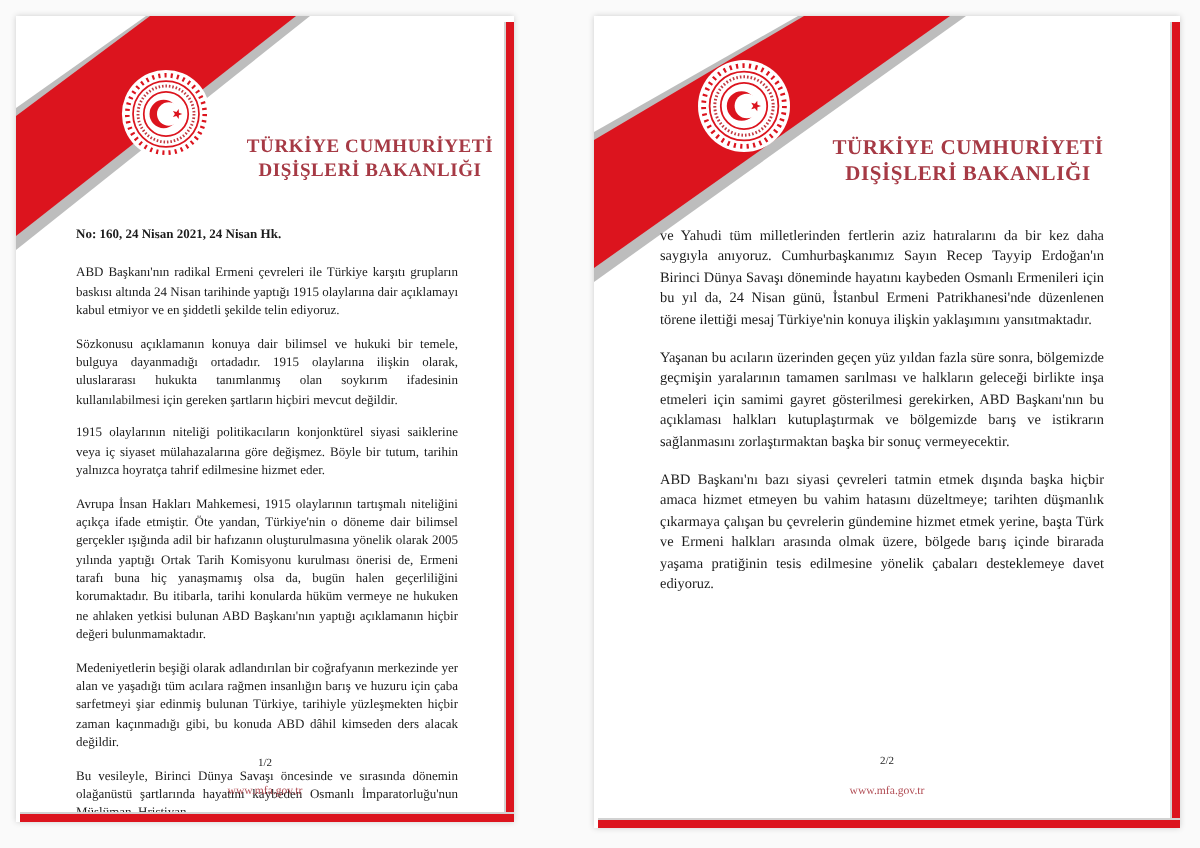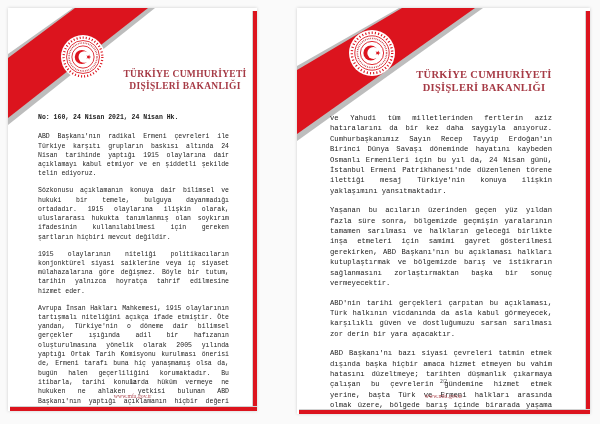--- a/index.html
+++ b/index.html
@@ -48,21 +48,21 @@
   }
   #page1 .ministry-title{left:103px;top:42px;width:148px;font-size:9.5px;line-height:11.5px;}
   #page2 .ministry-title{left:108px;top:42px;width:158px;font-size:10.5px;line-height:12.5px;}
   .ministry-title span{display:block;}
 
   .doc-body{
     position:absolute;color:var(--ink);text-align:justify;
   }
   #page1 .doc-body{left:30px;top:105px;width:191px;font-size:6.5px;line-height:9.3px;}
   #page2 .doc-body{left:33px;top:105px;width:222px;font-size:7.2px;line-height:10.4px;}
-  .doc-body p{margin:0 0 7.5px 0;font-family:Liberation Mono, monospace;}
+  .doc-body p{margin:0 0 7.5px 0;}
   #page2 .doc-body p{margin-bottom:9px;}
   .ref-line{font-weight:bold;margin-bottom:10px !important;}
 
   .page-number{
     position:absolute;left:0;right:0;text-align:center;color:#222;
     font-size:5.5px;
   }
   #page1 .page-number{top:371px;}
   #page2 .page-number{top:370px;}
   .website{
@@ -130,21 +130,20 @@
     </svg>
 
     <div class="ministry-title">
       <span>TÜRKİYE CUMHURİYETİ</span>
       <span>DIŞİŞLERİ BAKANLIĞI</span>
     </div>
 
     <div class="doc-body">
       <p>ve Yahudi tüm milletlerinden fertlerin aziz hatıralarını da bir kez daha saygıyla anıyoruz. Cumhurbaşkanımız Sayın Recep Tayyip Erdoğan'ın Birinci Dünya Savaşı döneminde hayatını kaybeden Osmanlı Ermenileri için bu yıl da, 24 Nisan günü, İstanbul Ermeni Patrikhanesi'nde düzenlenen törene ilettiği mesaj Türkiye'nin konuya ilişkin yaklaşımını yansıtmaktadır.</p>
       <p>Yaşanan bu acıların üzerinden geçen yüz yıldan fazla süre sonra, bölgemizde geçmişin yaralarının tamamen sarılması ve halkların geleceği birlikte inşa etmeleri için samimi gayret gösterilmesi gerekirken, ABD Başkanı'nın bu açıklaması halkları kutuplaştırmak ve bölgemizde barış ve istikrarın sağlanmasını zorlaştırmaktan başka bir sonuç vermeyecektir.</p>
-      <p>ABD'nin tarihi gerçekleri çarpıtan bu açıklaması, Türk halkının vicdanında da asla kabul görmeyecek, karşılıklı güven ve dostluğumuzu sarsan sarılması zor derin bir yara açacaktır.</p>
       <p>ABD Başkanı'nı bazı siyasi çevreleri tatmin etmek dışında başka hiçbir amaca hizmet etmeyen bu vahim hatasını düzeltmeye; tarihten düşmanlık çıkarmaya çalışan bu çevrelerin gündemine hizmet etmek yerine, başta Türk ve Ermeni halkları arasında olmak üzere, bölgede barış içinde birarada yaşama pratiğinin tesis edilmesine yönelik çabaları desteklemeye davet ediyoruz.</p>
     </div>
 
     <div class="page-number">2/2</div>
     <div class="website">www.mfa.gov.tr</div>
 
     <div class="edge-right"></div>
     <div class="edge-bottom"></div>
   </section>
 

